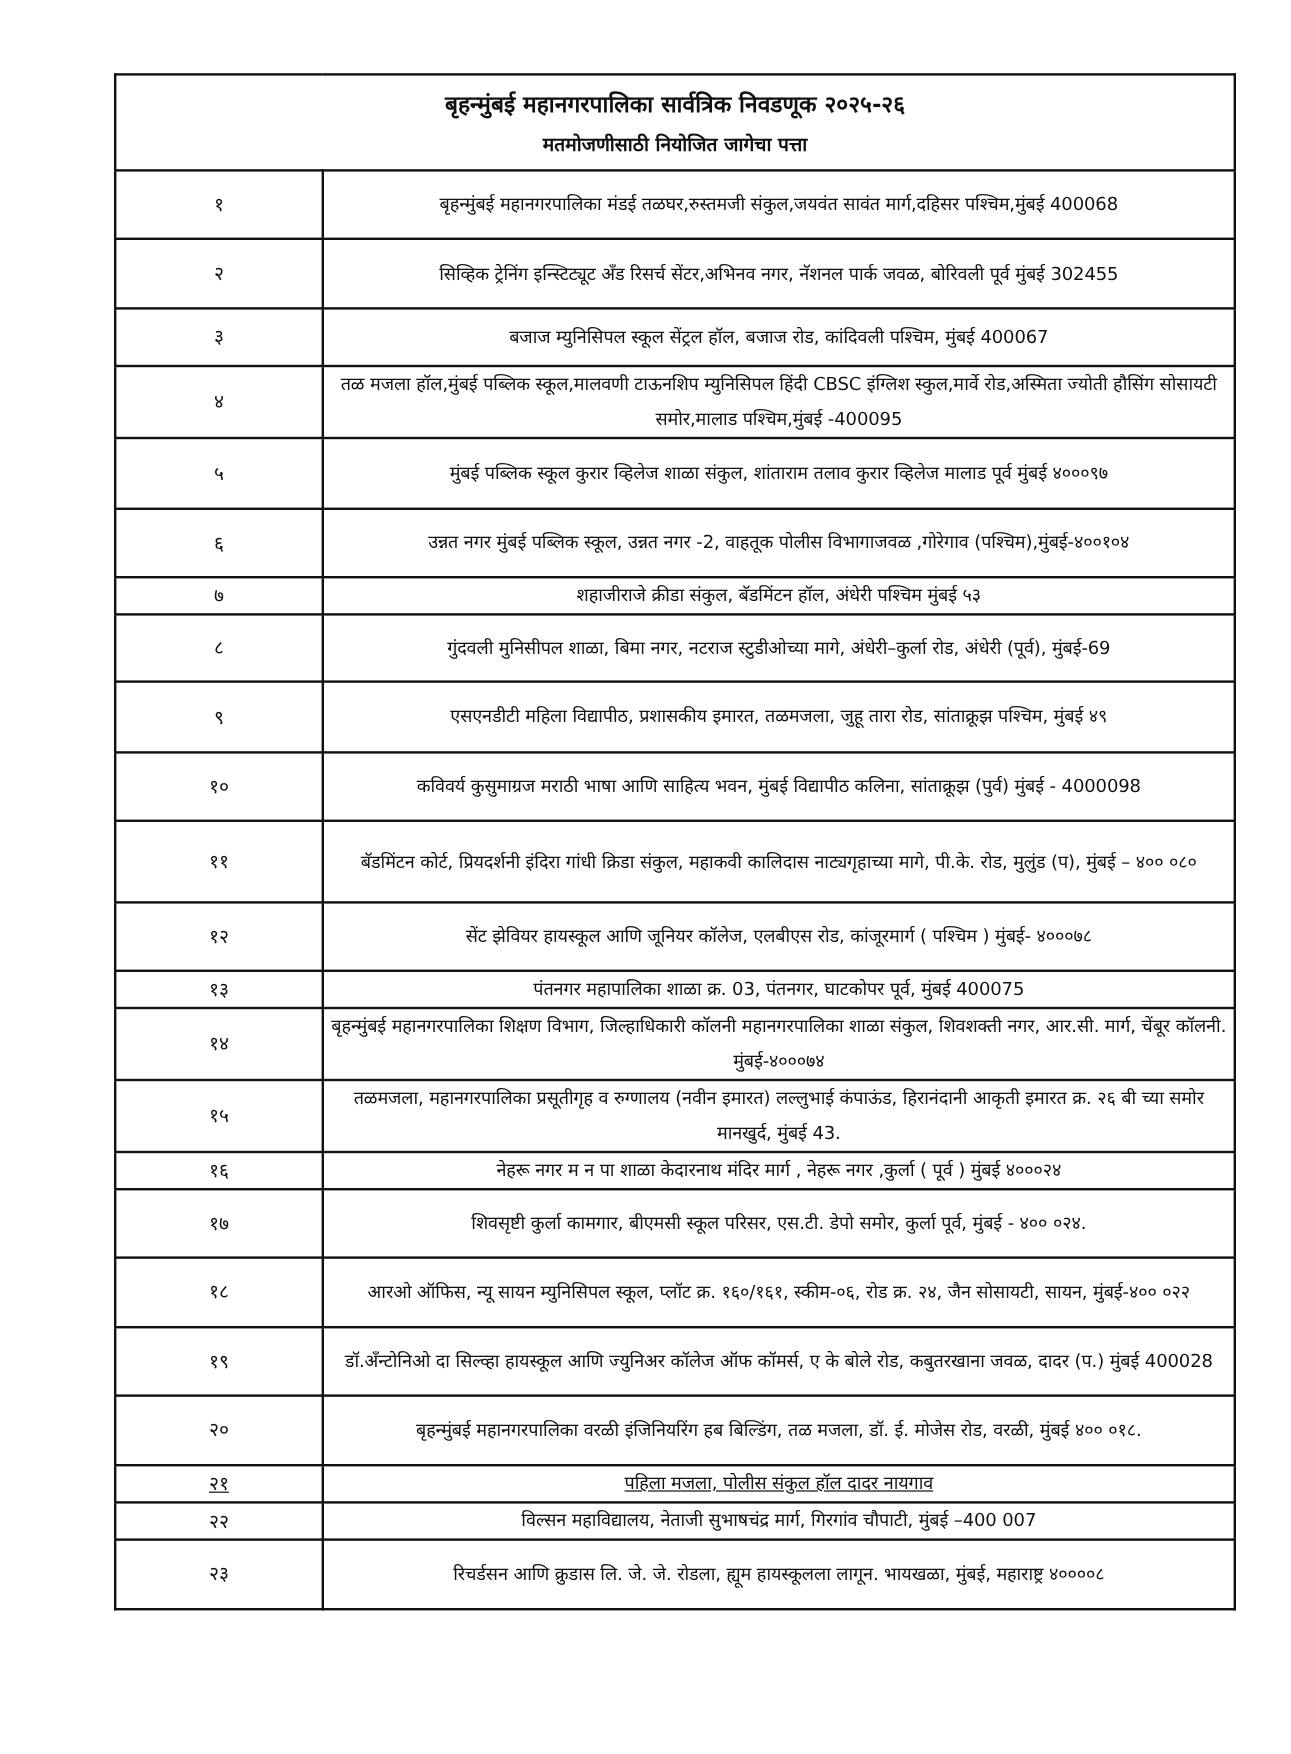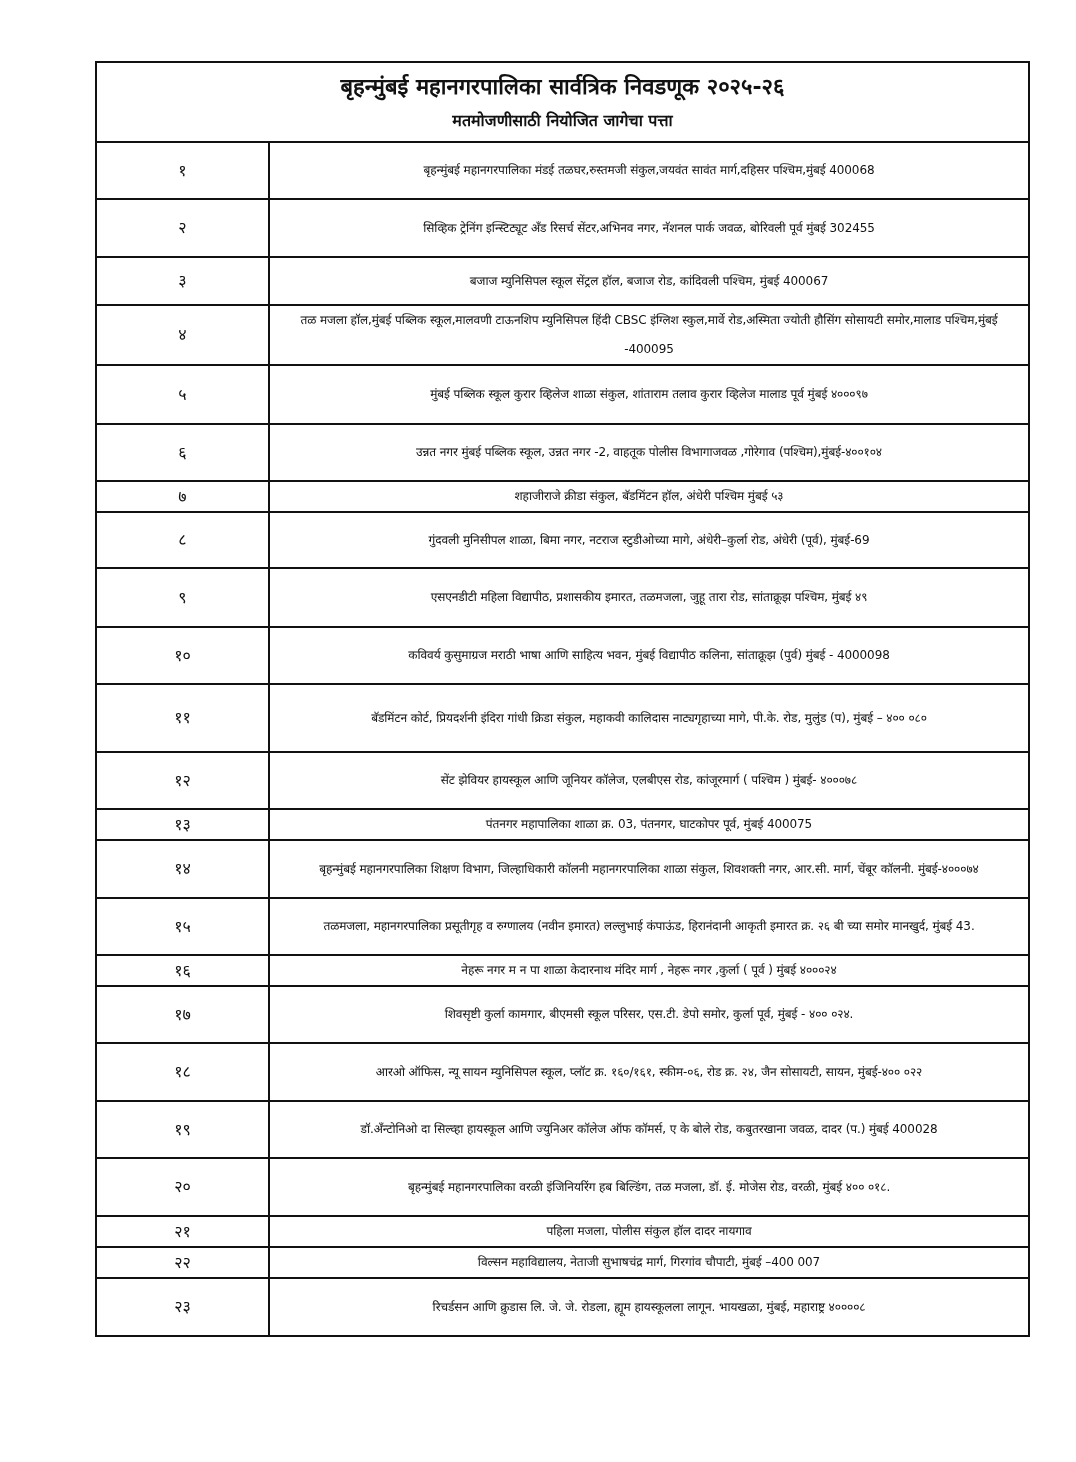--- a/index.html
+++ b/index.html
@@ -30,21 +30,21 @@
       vertical-align: middle;
       padding: 0 6px;
       box-sizing: border-box;
       overflow: hidden;
     }
     .title-cell {
       height: 80px;
       padding: 0;
     }
     .title-main {
-      font-size: 22px;
+      font-size: 19px;
       font-weight: bold;
       line-height: 30px;
       margin-top: 2px;
     }
     .title-sub {
       font-size: 16px;
       font-weight: bold;
       line-height: 26px;
       margin-top: 6px;
     }
@@ -52,21 +52,21 @@
       height: 64px;
       font-size: 14.5px;
       font-weight: bold;
       line-height: 22px;
     }
     .num-cell {
       font-size: 16px;
       line-height: 20px;
     }
     .addr-cell {
-      font-size: 12px;
+      font-size: 15px;
       line-height: 29px;
       padding: 0 4px !important;
       letter-spacing: -0.1px;
     }
     .col-num { width: 173px; }
     .col-addr { width: 760px; }
   </style>
 </head>
 <body>
 
@@ -155,21 +155,21 @@
         <td class="addr-cell">आरओ ऑफिस, न्यू सायन म्युनिसिपल स्कूल, प्लॉट क्र. १६०/१६१, स्कीम-०६, रोड क्र. २४, जैन सोसायटी, सायन, मुंबई-४०० ०२२</td>
       </tr>
       <tr style="height: 57px; padding-left: 44px;">
         <td class="num-cell">१९</td>
         <td class="addr-cell">डॉ.अँन्टोनिओ दा सिल्व्हा हायस्कूल आणि ज्युनिअर कॉलेज ऑफ कॉमर्स, ए के बोले रोड, कबुतरखाना जवळ, दादर (प.) मुंबई 400028</td>
       </tr>
       <tr style="height: 58px;">
         <td class="num-cell">२०</td>
         <td class="addr-cell">बृहन्मुंबई महानगरपालिका वरळी इंजिनियरिंग हब बिल्डिंग, तळ मजला, डॉ. ई. मोजेस रोड, वरळी, मुंबई ४०० ०१८.</td>
       </tr>
-      <tr style="height: 28px;">
+      <tr style="height: 28px; text-decoration: underline;">
         <td class="num-cell">२१</td>
         <td class="addr-cell">पहिला मजला, पोलीस संकुल हॉल दादर नायगाव</td>
       </tr>
       <tr style="height: 29px;">
         <td class="num-cell">२२</td>
         <td class="addr-cell">विल्सन महाविद्यालय, नेताजी सुभाषचंद्र मार्ग, गिरगांव चौपाटी, मुंबई –400 007</td>
       </tr>
       <tr style="height: 58px;">
         <td class="num-cell">२३</td>
         <td class="addr-cell">रिचर्डसन आणि क्रुडास लि. जे. जे. रोडला, ह्यूम हायस्कूलला लागून. भायखळा, मुंबई, महाराष्ट्र ४००००८</td>

